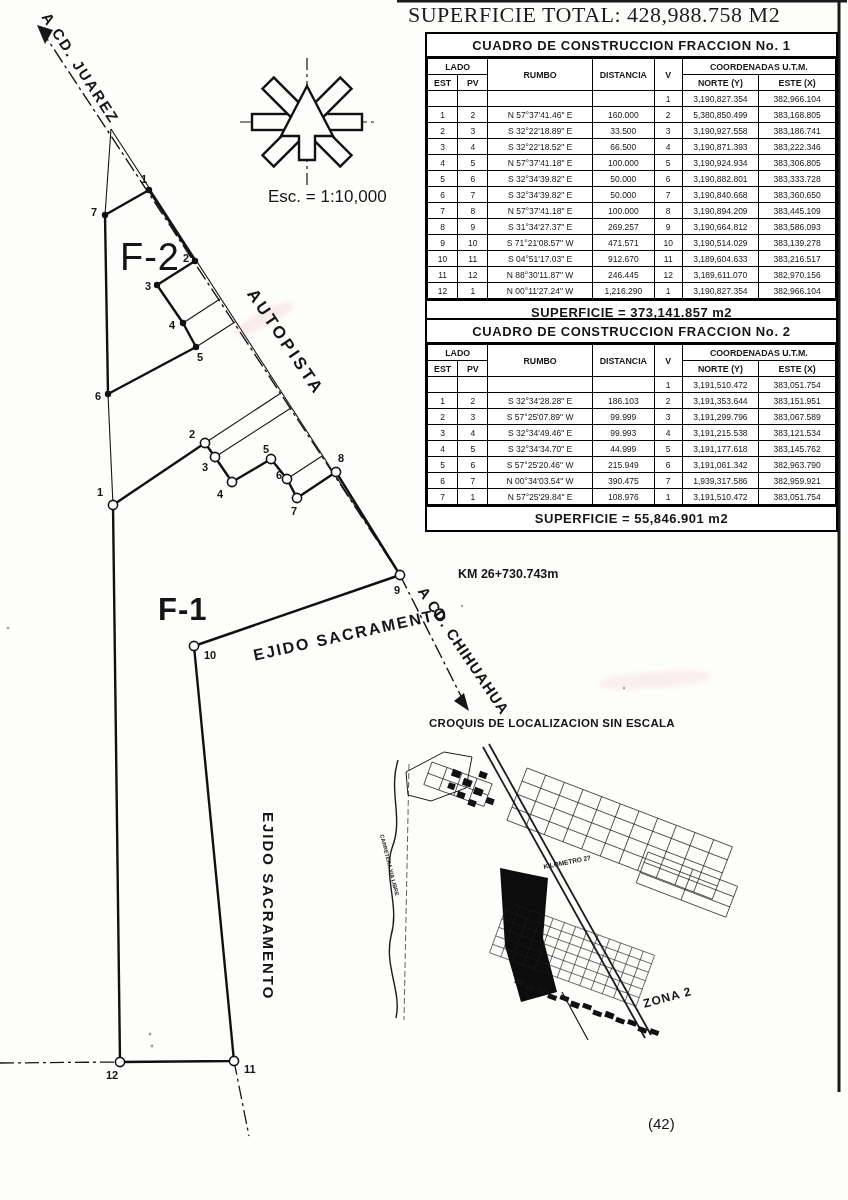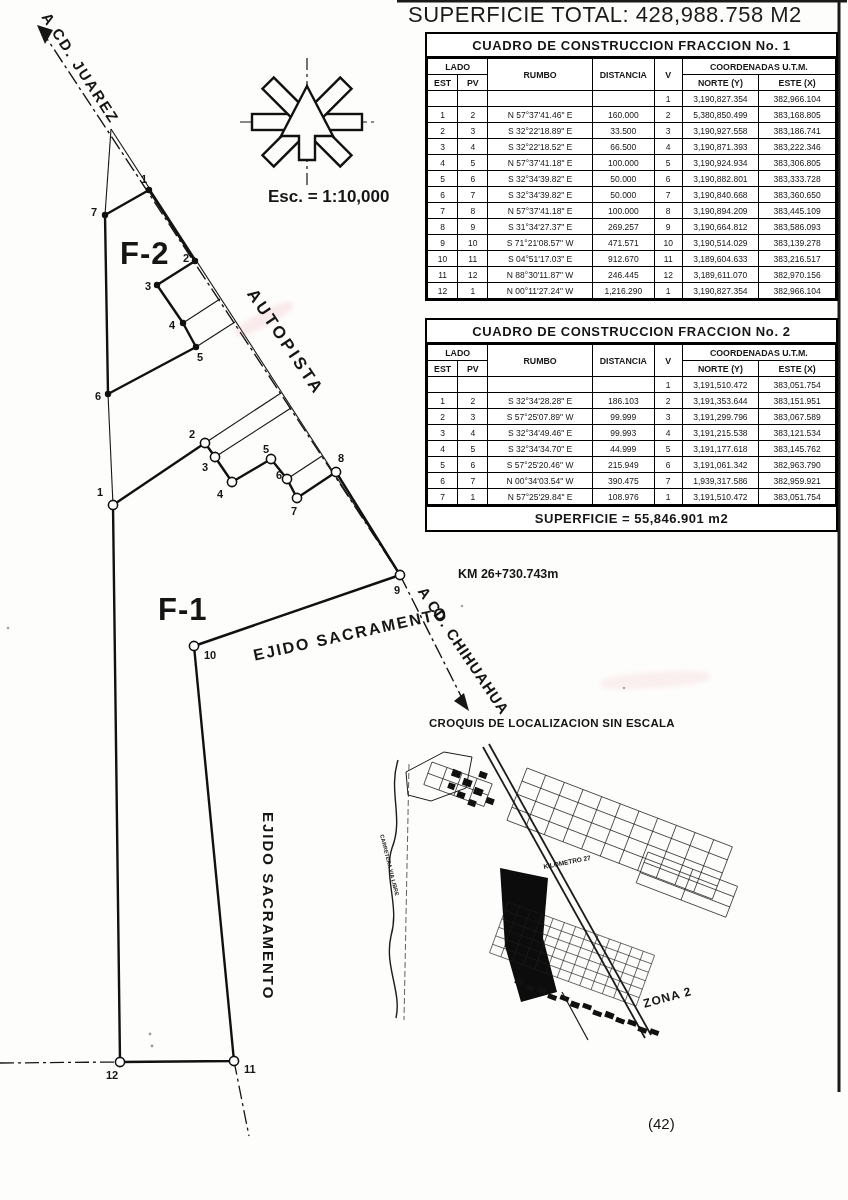--- a/index.html
+++ b/index.html
@@ -1,24 +1,24 @@
 <!DOCTYPE html>
 <html><head>
 <meta charset="utf-8">
 <style>
   html,body{margin:0;padding:0;background:#e8e8e8;}
   .page{position:relative;width:848px;height:1200px;background:#fdfdfb;overflow:hidden;
         font-family:"Liberation Sans",sans-serif;color:#151515;}
   svg.drawing{position:absolute;left:0;top:0;}
   .lbl{position:absolute;white-space:nowrap;transform-origin:0 0;line-height:1;}
-  .page-title{left:408px;top:4px;font-size:22px;letter-spacing:.5px;color:#1b1b1b;}
-  .esc{left:268px;top:188px;font-size:17px;font-weight:700;}
+  .page-title{left:408px;top:4px;font-size:22px;letter-spacing:.5px;color:#1b1b1b;font-family:Liberation Serif, serif;}
+  .esc{left:268px;top:188px;font-size:17px;font-weight:400;}
   .juarez{left:52px;top:10px;font-size:15px;font-weight:600;letter-spacing:2px;transform:rotate(57deg);}
   .autopista{left:258px;top:286px;font-size:17px;font-weight:600;letter-spacing:3px;transform:rotate(56deg);}
-  .f2{left:120px;top:238px;font-size:31px;font-weight:700;letter-spacing:1px;}
+  .f2{left:120px;top:238px;font-size:38px;font-weight:400;letter-spacing:1px;}
   .f1{left:158px;top:594px;font-size:31px;font-weight:700;letter-spacing:1px;}
   .ejido1{left:252px;top:648px;font-size:16px;font-weight:600;letter-spacing:2px;transform:rotate(-12.5deg);}
   .ejido2{left:276px;top:812px;font-size:15px;font-weight:600;letter-spacing:2px;transform:rotate(90deg);}
   .chihuahua{left:428px;top:584px;font-size:15px;font-weight:600;letter-spacing:1px;transform:rotate(56deg);}
   .km{left:410px;top:568px;font-size:12.5px;font-weight:600;padding-left:48px;}
   .croquis-title{left:389px;top:718px;font-size:11.5px;font-weight:700;letter-spacing:.3px;margin-left:40px;}
   .zona2{left:642px;top:998px;font-size:12px;font-weight:700;letter-spacing:1px;transform:rotate(-15deg);}
   .km27{left:543px;top:864px;font-size:6.5px;font-weight:700;transform:rotate(-11deg);}
   .carretera{left:384px;top:834px;font-size:5.5px;font-weight:600;transform:rotate(76deg);}
   .pagenum{left:648px;top:1116px;font-size:15px;}
@@ -368,20 +368,21 @@
             <td>12</td>
             <td>1</td>
             <td>N 00°11'27.24" W</td>
             <td>1,216.290</td>
             <td>1</td>
             <td>3,190,827.354</td>
             <td>382,966.104</td>
           </tr>
         </tbody>
     </table>
+    <div class="superficie">SUPERFICIE = 373,141.857 m2</div>
   </div>
 
   <div class="cuadro" style="top:318px;">
     <div class="cuadro-title">CUADRO DE CONSTRUCCION FRACCION No. 2</div>
     <table>
       <colgroup>
           <col style="width:7.4%">
           <col style="width:7.4%">
           <col style="width:25.6%">
         <col style="width:15.2%">

